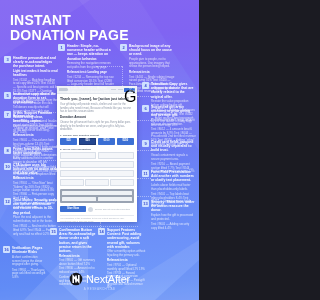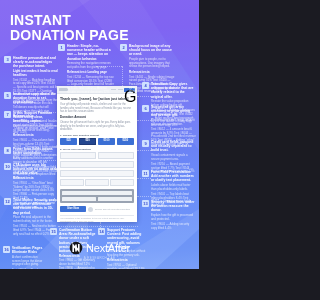--- a/index.html
+++ b/index.html
@@ -7,21 +7,21 @@
     margin: 0;
     padding: 0;
     background: #1b1b22;
   }
   body {
     font-family: "Liberation Sans", sans-serif;
   }
   #poster {
     position: relative;
     width: 199px;
-    height: 269px;
+    height: 300px;
     overflow: hidden;
     background: linear-gradient(176deg,
         #8264f2 0%,
         #7d63f3 14%,
         #7570f4 30%,
         #6f77f5 44%,
         #6b83f6 58%,
         #6a8cf8 70%,
         #6d92f9 82%,
         #7099fa 92%,

